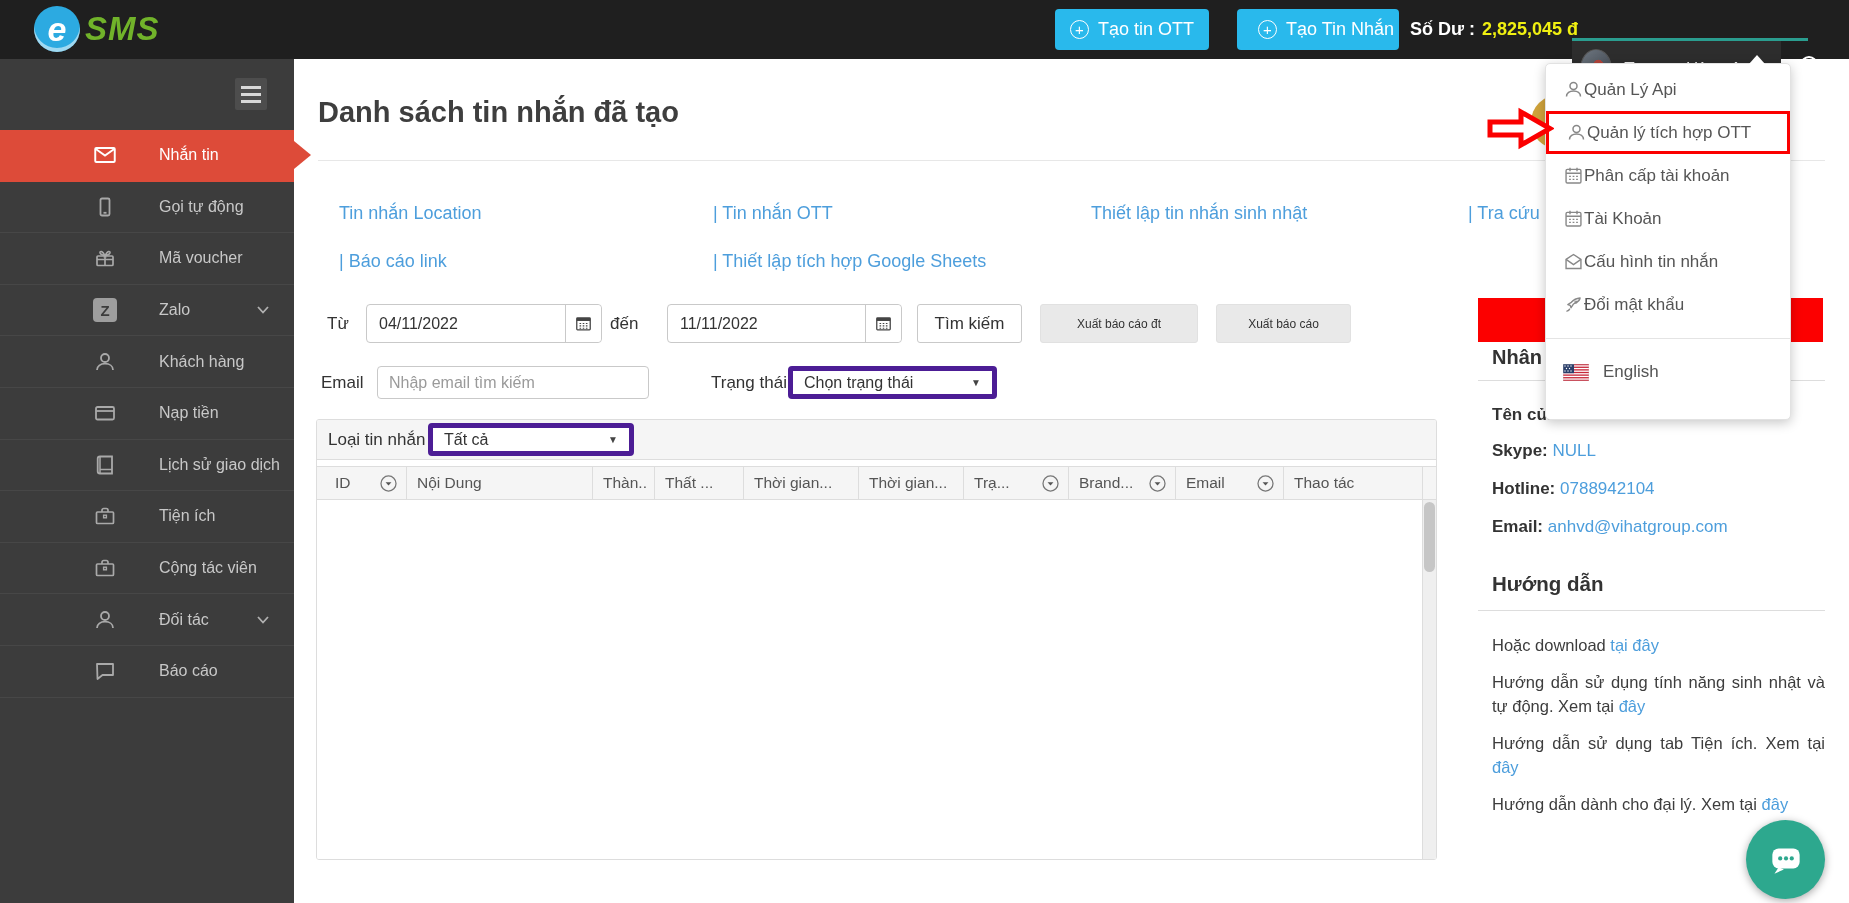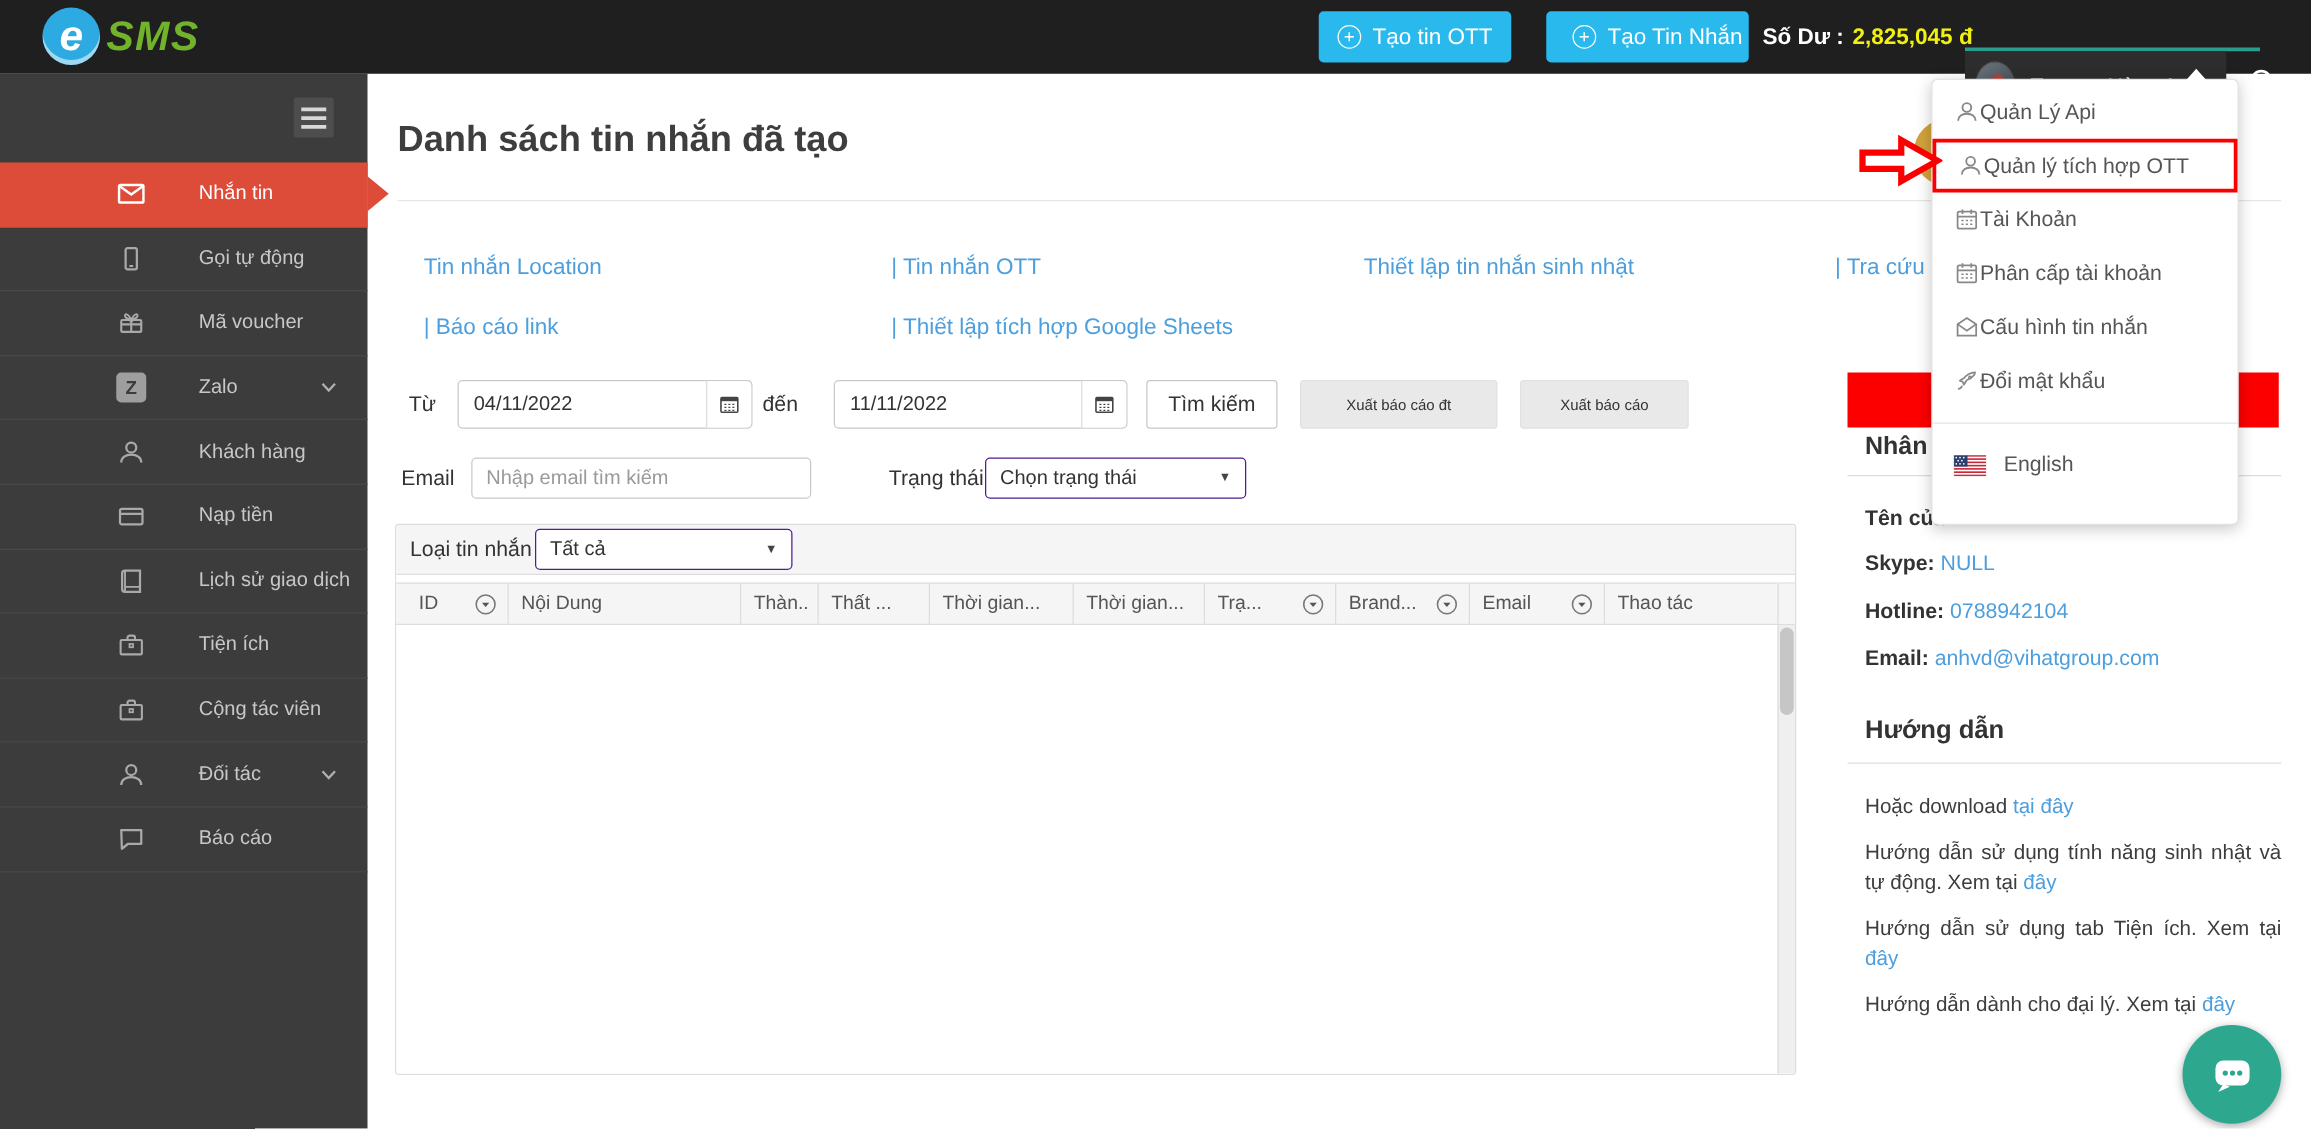--- a/index.html
+++ b/index.html
@@ -87,21 +87,21 @@
     font-family:inherit; color:#333; min-width:0; background:transparent; }
   .cal-addon { width:36px; border-left:1px solid #c9c9c9; display:flex; align-items:center;
     justify-content:center; cursor:pointer; background:#fff; border-radius:0 4px 4px 0; }
   .btn-plain { position:absolute; height:39px; background:#fff; border:1px solid #c9c9c9; border-radius:3px;
     font-size:17px; color:#333; cursor:pointer; font-family:inherit; }
   .btn-gray { position:absolute; height:39px; background:#e9e9e9; border:1px solid #e1e1e1; border-radius:3px;
     font-size:12px; color:#333; cursor:pointer; font-family:inherit; }
   .txt-input { position:absolute; height:33px; border:1px solid #c9c9c9; border-radius:4px; font-size:16px;
     padding:0 11px; color:#333; outline:none; font-family:inherit; }
   .txt-input::placeholder { color:#9a9a9a; }
-  .sel { position:absolute; height:33px; border:1px solid #4c1d95; border-radius:4px; background:#fff;
+  .sel { position:absolute; height:33px; border:5px solid #4c1d95; border-radius:4px; background:#fff;
     font-size:16px; color:#333; display:flex; align-items:center; padding:0 30px 0 11px; cursor:pointer;
     white-space:nowrap; }
   .sel::after { content:"▼"; position:absolute; right:11px; font-size:10px; color:#444; }
 
   
   .grid { position:absolute; left:316px; top:419px; width:1121px; height:441px; border:1px solid #ddd;
     border-radius:3px; background:#fff; overflow:hidden; }
   .grid-bar { height:40px; background:#f5f5f5; border-bottom:1px solid #ddd; position:relative; }
   .grid-bar .flt-label { left:11px; top:10px; }
   .grid-bar .sel { left:111px; top:3px; width:206px; }
@@ -213,29 +213,29 @@
           <path d="M4 20c0-4 3.6-6.3 8-6.3s8 2.3 8 6.3" fill="none" stroke="#888" stroke-width="1.7"></path>
         </svg>
       <span>Quản lý tích hợp OTT</span>
     </div>
     <div class="menu-item">
       <svg class="mi-ic" viewBox="0 0 24 24">
           <rect x="3.5" y="5" width="17" height="15.5" rx="1.5" fill="none" stroke="#888" stroke-width="1.6"></rect>
           <path d="M3.5 9.5h17M8 3v4M16 3v4" fill="none" stroke="#888" stroke-width="1.6"></path>
           <path d="M7 13h2M11 13h2M15 13h2M7 16.5h2M11 16.5h2M15 16.5h2" stroke="#888" stroke-width="1.4"></path>
         </svg>
-      <span>Tài Khoản</span>
+      <span>Phân cấp tài khoản</span>
     </div>
     <div class="menu-item">
       <svg class="mi-ic" viewBox="0 0 24 24">
           <rect x="3.5" y="5" width="17" height="15.5" rx="1.5" fill="none" stroke="#888" stroke-width="1.6"></rect>
           <path d="M3.5 9.5h17M8 3v4M16 3v4" fill="none" stroke="#888" stroke-width="1.6"></path>
           <path d="M7 13h2M11 13h2M15 13h2M7 16.5h2M11 16.5h2M15 16.5h2" stroke="#888" stroke-width="1.4"></path>
         </svg>
-      <span>Phân cấp tài khoản</span>
+      <span>Tài Khoản</span>
     </div>
     <div class="menu-item">
       <svg class="mi-ic" viewBox="0 0 24 24">
           <path d="M3.5 9.5 12 4l8.5 5.5V20h-17z" fill="none" stroke="#888" stroke-width="1.6"></path>
           <path d="m3.5 9.5 8.5 6 8.5-6" fill="none" stroke="#888" stroke-width="1.6"></path>
         </svg>
       <span>Cấu hình tin nhắn</span>
     </div>
     <div class="menu-item">
       <svg class="mi-ic" viewBox="0 0 24 24">

